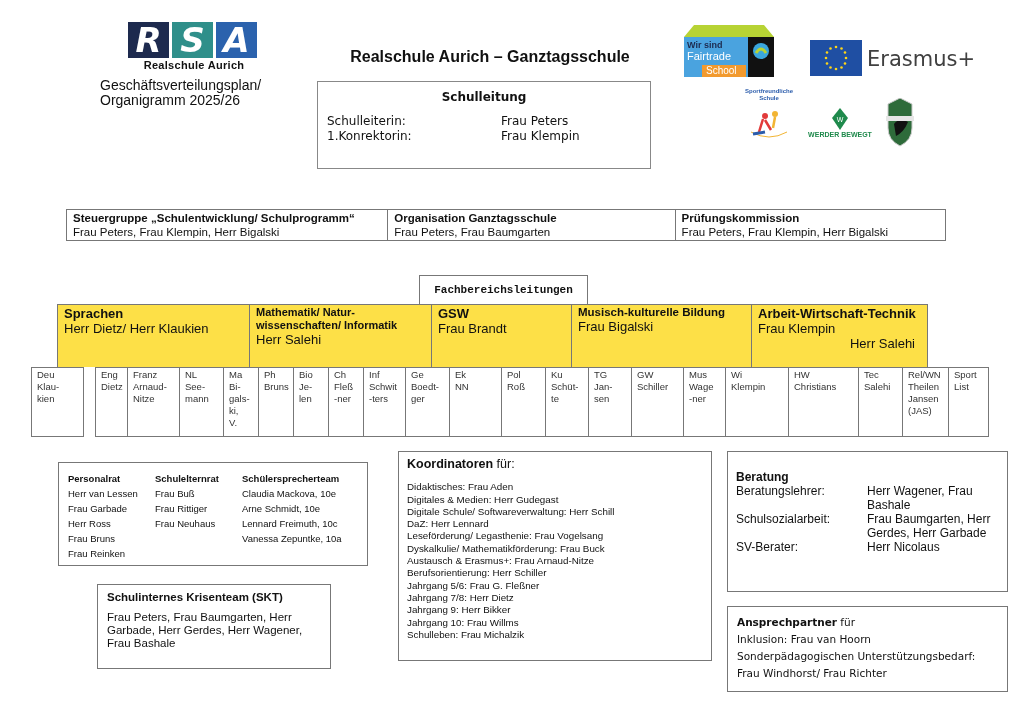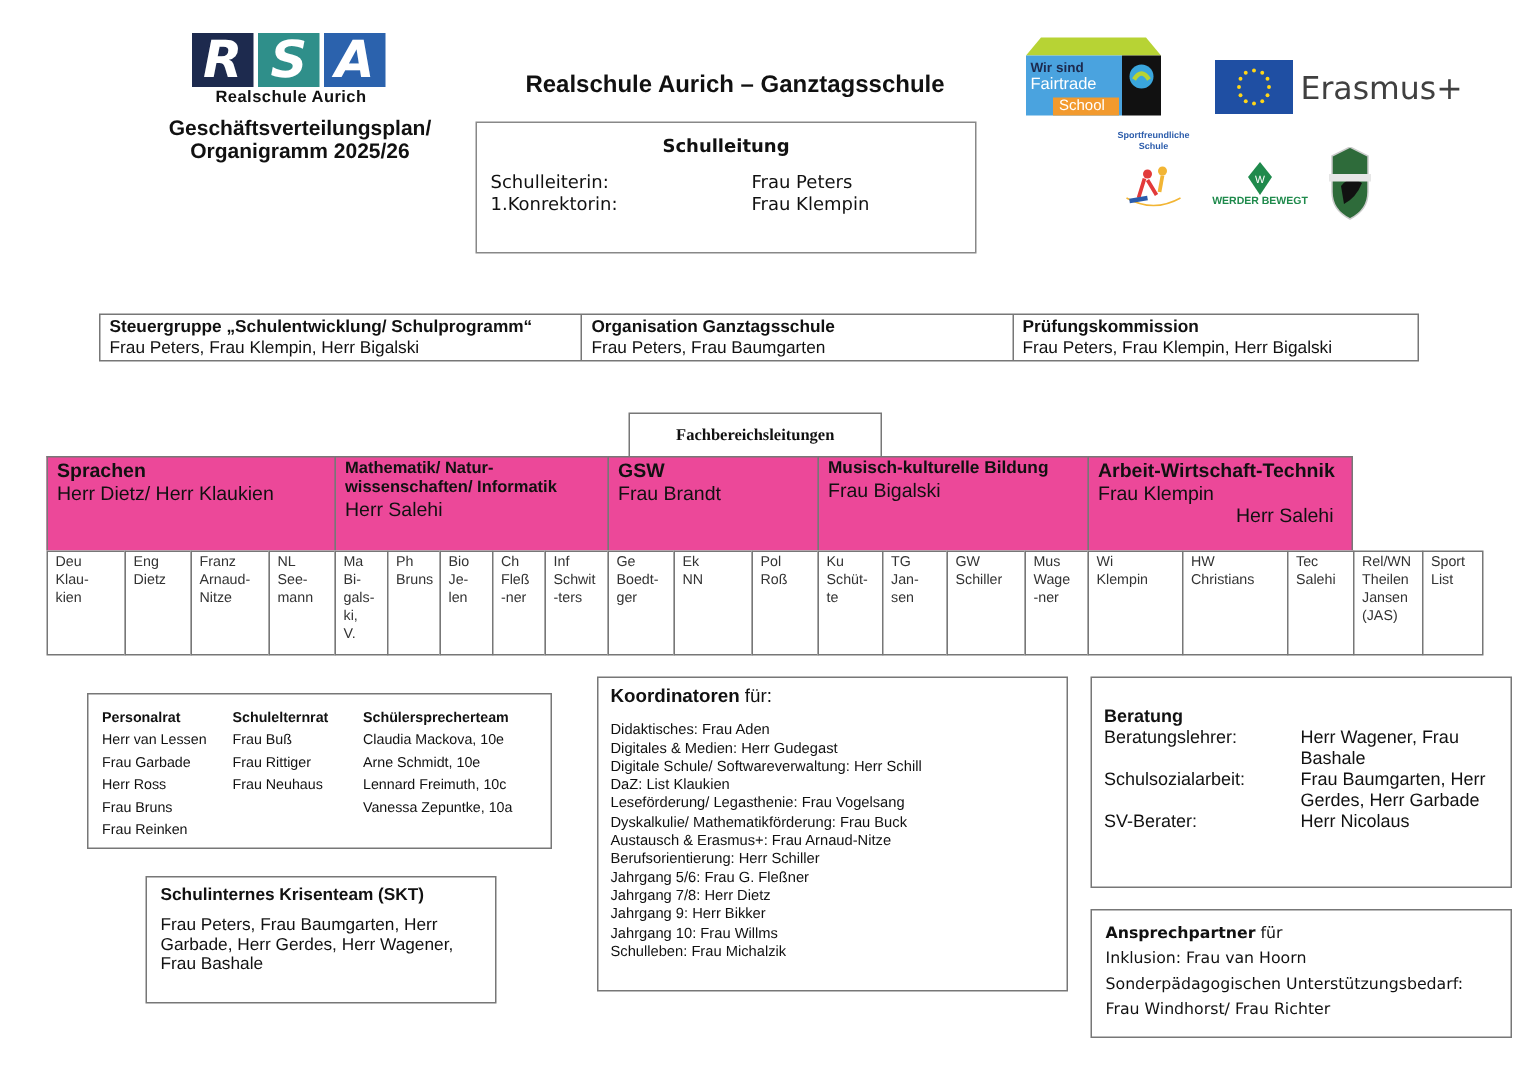--- a/index.html
+++ b/index.html
@@ -8,21 +8,21 @@
   .abs { position: absolute; }
   .box { position: absolute; border: 1px solid #777; background: #fff; box-sizing: border-box; }
   .b { font-weight: bold; }
 
   
   .rsa-logo { left: 128px; top: 22px; width: 132px; height: 50px; }
   .rsa-tiles { display: flex; gap: 3px; height: 36px; }
   .rsa-tile { width: 41px; height: 36px; display: flex; align-items: center; justify-content: center;
               color: #fff; font-weight: bold; font-size: 34px; font-family: "DejaVu Sans", sans-serif; font-style: italic; }
   .rsa-sub { font-size: 11px; font-weight: bold; text-align: center; color: #111; margin-top: 1px; letter-spacing: 0.3px; }
-  .doc-title { left: 100px; top: 78px; width: 200px; text-align: center; font-size: 14px; font-weight: bold; line-height: 15px; }
+  .doc-title { left: 100px; top: 78px; width: 200px; font-size: 14px; font-weight: normal; line-height: 15px; }
 
   .main-title { left: 330px; top: 48px; width: 320px; text-align: center; font-size: 16px; font-weight: bold; }
 
   .leitung { left: 317px; top: 81px; width: 334px; height: 88px; border-color: #888; padding: 0; }
   .leitung .hd { text-align: center; font-family: "DejaVu Sans", sans-serif; font-weight: bold; font-size: 12px; margin-top: 8px; }
   .leitung .rows { margin: 10px 0 0 9px; font-family: "DejaVu Sans", sans-serif; font-size: 12px; line-height: 15px; }
   .leitung .row { display: flex; }
   .leitung .row .role { width: 174px; }
 
   
@@ -30,26 +30,26 @@
   .logo-erasmus { left: 810px; top: 40px; width: 170px; height: 36px; }
   .logo-sport { left: 743px; top: 88px; width: 52px; height: 60px; }
   .logo-werder { left: 808px; top: 98px; width: 64px; height: 52px; }
   .logo-recken { left: 886px; top: 98px; width: 28px; height: 50px; }
 
   
   .steuer { left: 66px; top: 209px; width: 880px; height: 32px; display: flex; }
   .steuer .cell { border-right: 1px solid #777; padding: 1px 6px; box-sizing: border-box; font-size: 11.5px; line-height: 14px; }
   .steuer .cell:last-child { border-right: none; }
 
-  .fachleit { left: 419px; top: 275px; width: 169px; height: 30px; text-align: center; font-family: Liberation Serif, serif;
+  .fachleit { left: 419px; top: 275px; width: 169px; height: 30px; text-align: center; font-family: Liberation Mono, monospace;
               font-weight: bold; font-size: 11px; line-height: 28px; }
 
   
   .fb { left: 31px; top: 304px; width: 958px; height: 133px; border: none; background: transparent; }
-  .fb-head { position: absolute; top: 0; height: 63px; border: 1px solid #777; border-bottom: none; box-sizing: border-box; padding: 1px 6px; background: #ec4899; }
+  .fb-head { position: absolute; top: 0; height: 63px; border: 1px solid #777; border-bottom: none; box-sizing: border-box; padding: 1px 6px; background: #fde047; margin-left: 26px; }
   .fb-cell { position: absolute; top: 63px; height: 70px; border: 1px solid #777; box-sizing: border-box; padding: 1px 5px; font-size: 9.5px; line-height: 12px; color: #333; background: #fff; white-space: pre-line; }
   .fb-head .ttl { font-weight: bold; font-size: 13px; line-height: 15px; }
   .fb-head .ttl.small { font-size: 11px; line-height: 13px; }
   .fb-head .lead { font-size: 13px; line-height: 15px; }
 
   
   .gremien { left: 58px; top: 462px; width: 310px; height: 104px; padding: 8px 0 0 9px; font-size: 9.5px; }
   .gremien .cols { display: flex; }
   .gremien .col { line-height: 15px; }
   .gremien .col .h { font-weight: bold; }
@@ -198,21 +198,21 @@
   </div>
   <div class="fb-head" style="left:694px;width:177px">
     <div class="ttl">Arbeit-Wirtschaft-Technik</div>
     <div class="lead">Frau Klempin</div>
     <div class="lead" style="text-align:right;padding-right:6px">Herr Salehi</div>
   </div>
 
   <div class="fb-cell" style="left:0;width:53px">Deu
 Klau-
 kien</div>
-  <div class="fb-cell" style="left:52px;width:45px">Eng
+  <div class="fb-cell" style="left:64px;width:45px">Eng
 Dietz</div>
   <div class="fb-cell" style="left:96px;width:53px">Franz
 Arnaud-
 Nitze</div>
   <div class="fb-cell" style="left:148px;width:45px">NL
 See-
 mann</div>
   <div class="fb-cell" style="left:192px;width:36px">Ma
 Bi-
 gals-
@@ -290,21 +290,21 @@
 <div class="box skt">
   <div class="h">Schulinternes Krisenteam (SKT)</div>
   <div>Frau Peters, Frau Baumgarten, Herr Garbade, Herr Gerdes, Herr Wagener, Frau Bashale</div>
 </div>
 
 <div class="box koord">
   <div class="h"><b>Koordinatoren</b><span> für:</span></div>
   <div>Didaktisches: Frau Aden</div>
   <div>Digitales &amp; Medien: Herr Gudegast</div>
   <div>Digitale Schule/ Softwareverwaltung: Herr Schill</div>
-  <div>DaZ: List Klaukien</div>
+  <div>DaZ: Herr Lennard</div>
   <div>Leseförderung/ Legasthenie: Frau Vogelsang</div>
   <div>Dyskalkulie/ Mathematikförderung: Frau Buck</div>
   <div>Austausch &amp; Erasmus+: Frau Arnaud-Nitze</div>
   <div>Berufsorientierung: Herr Schiller</div>
   <div>Jahrgang 5/6: Frau G. Fleßner</div>
   <div>Jahrgang 7/8: Herr Dietz</div>
   <div>Jahrgang 9: Herr Bikker</div>
   <div>Jahrgang 10: Frau Willms</div>
   <div>Schulleben: Frau Michalzik</div>
 </div>

